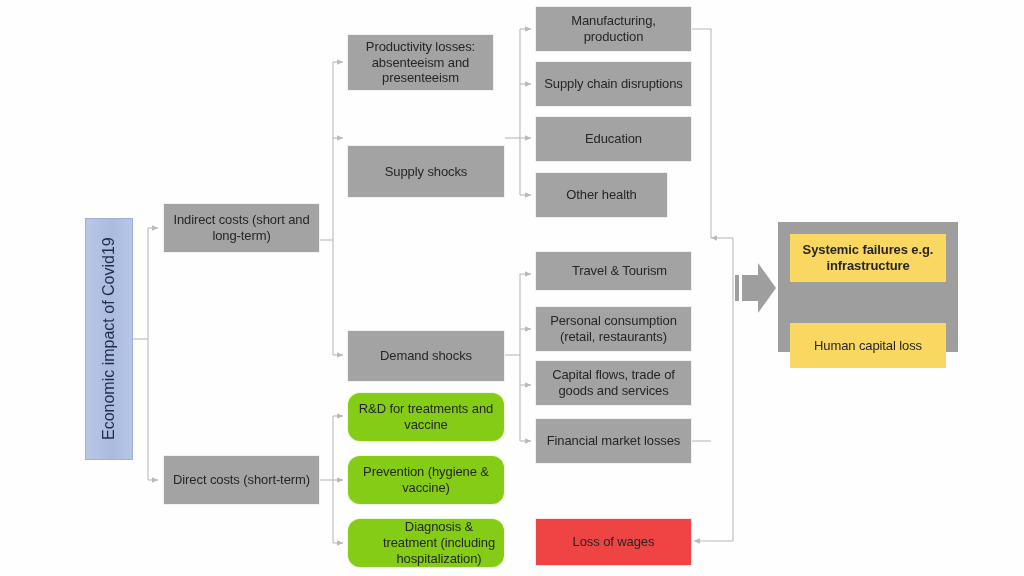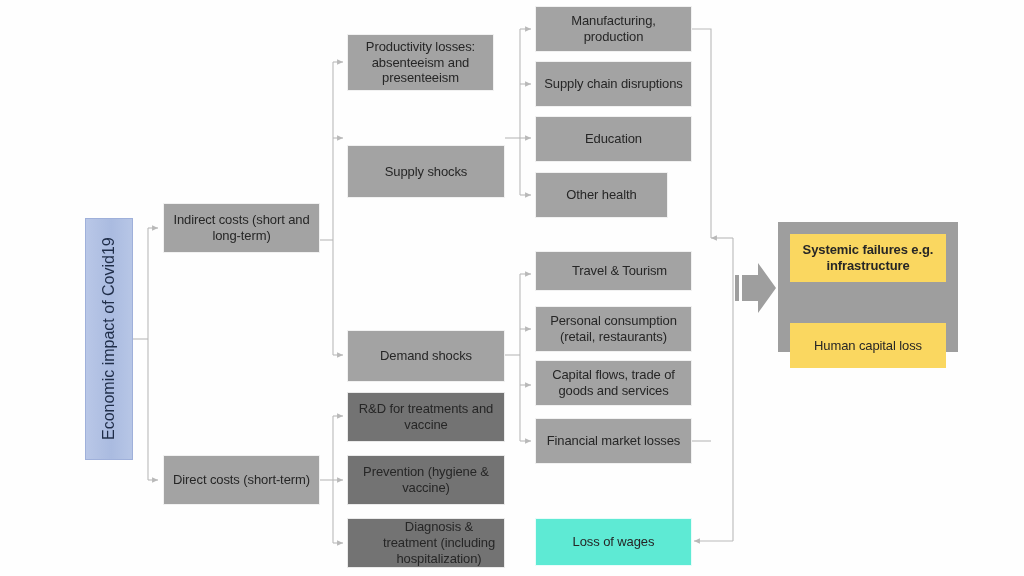--- a/index.html
+++ b/index.html
@@ -26,22 +26,22 @@
     text-align: center;
     color: #262626;
     font-size: 13px;
     line-height: 1.22;
     padding: 2px 6px;
     border: 1px solid rgba(255,255,255,0.85);
     letter-spacing: -0.1px;
   }
   .node span { display: block; }
   .orange { background: #a3a3a3; }
-  .blue   { background: #737373; }
-  .pink   { background: #5eead4; }
+  .blue   { background: #84cc16; border-radius: 13px; }
+  .pink   { background: #ef4444; }
   .yellow { background: #FAD760; }
   .rootbox {
     background: linear-gradient(to right, #b7c6e6 0%, #aabbe0 45%, #b9c7e7 100%);
     border: 1px solid #9fb0da;
     writing-mode: vertical-rl;
     transform: rotate(180deg);
     font-size: 16px;
     letter-spacing: 0px;
     color: #1f2d48;
   }

